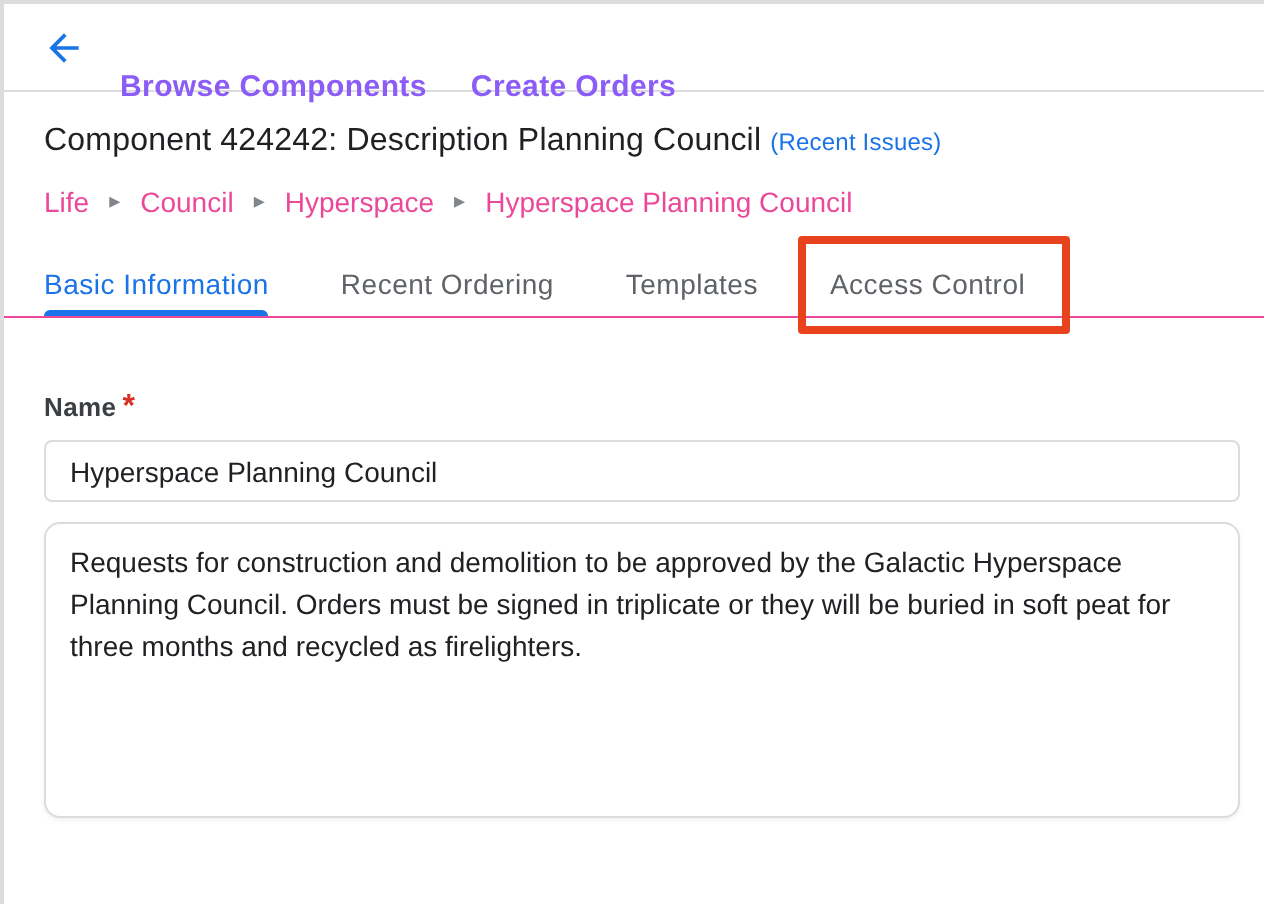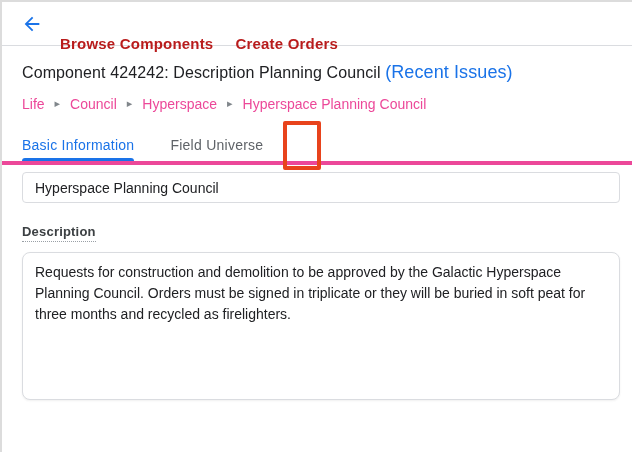--- a/index.html
+++ b/index.html
@@ -24,21 +24,21 @@
     border-bottom: 1px solid #dadce0;
   }
   .back-btn {
     width: 24px; height: 24px;
     display: flex; align-items: center; justify-content: center;
     cursor: pointer;
     margin-right: 16px;
     background: none; border: none;
   }
   .topbar-link {
-    color: #b91c1c;
+    color: #8b5cf6;
     font-size: 15px;
     font-weight: bold;
     text-decoration: none;
     letter-spacing: 0.2px;
     margin-right: 22px;
     cursor: pointer;
     margin-top: 40px;
   }
 
   
@@ -46,21 +46,21 @@
 
   .title-row {
     margin-top: 16px;
     font-size: 16px;
     font-weight: normal;
     color: #202124;
     letter-spacing: 0.1px;
   }
   .recent-issues {
     color: #1a73e8;
-    font-size: 18px;
+    font-size: 12px;
     text-decoration: none;
     cursor: pointer;
   }
 
   .breadcrumb {
     margin-top: 13px;
     display: flex;
     align-items: center;
     font-size: 14px;
   }
@@ -72,21 +72,21 @@
   .crumb-sep {
     color: #80868b;
     font-size: 11px;
     margin: 0 10px;
     transform: translateY(-1px);
   }
 
   
   .tabs-wrap {
     margin-top: 16px;
-    border-bottom: 4px solid #ec4899;
+    border-bottom: 1px solid #ec4899;
     position: relative;
   }
   .tabs {
     display: flex;
     align-items: stretch;
     gap: 36px;
     height: 33px;
     padding-left: 20px;
   }
   .tab {
@@ -197,29 +197,31 @@
     <span class="crumb-sep">▸</span>
     <a class="crumb">Hyperspace</a>
     <span class="crumb-sep">▸</span>
     <a class="crumb">Hyperspace Planning Council</a>
   </nav>
 </div>
 
 <div class="tabs-wrap">
   <div class="tabs">
     <div class="tab active">Basic Information</div>
-    <div class="tab">Field Universe</div>
+    <div class="tab">Recent Ordering</div>
+    <div class="tab">Templates</div>
     <div class="tab">
+      <span>Access Control</span>
       <span class="highlight-box"></span>
     </div>
   </div>
 </div>
 
 <div class="content">
 
+  <div class="name-label-row">
+    <span class="field-label">Name</span><span class="required">*</span>
+  </div>
   <input class="name-input" type="text" value="Hyperspace Planning Council" style="">
 
-  <div class="desc-label-row">
-    <span class="field-label dotted-underline">Description</span>
-  </div>
   <textarea class="desc-textarea" style="">Requests for construction and demolition to be approved by the Galactic Hyperspace Planning Council. Orders must be signed in triplicate or they will be buried in soft peat for three months and recycled as firelighters.</textarea>
 
 </div>
 
 </body></html>

